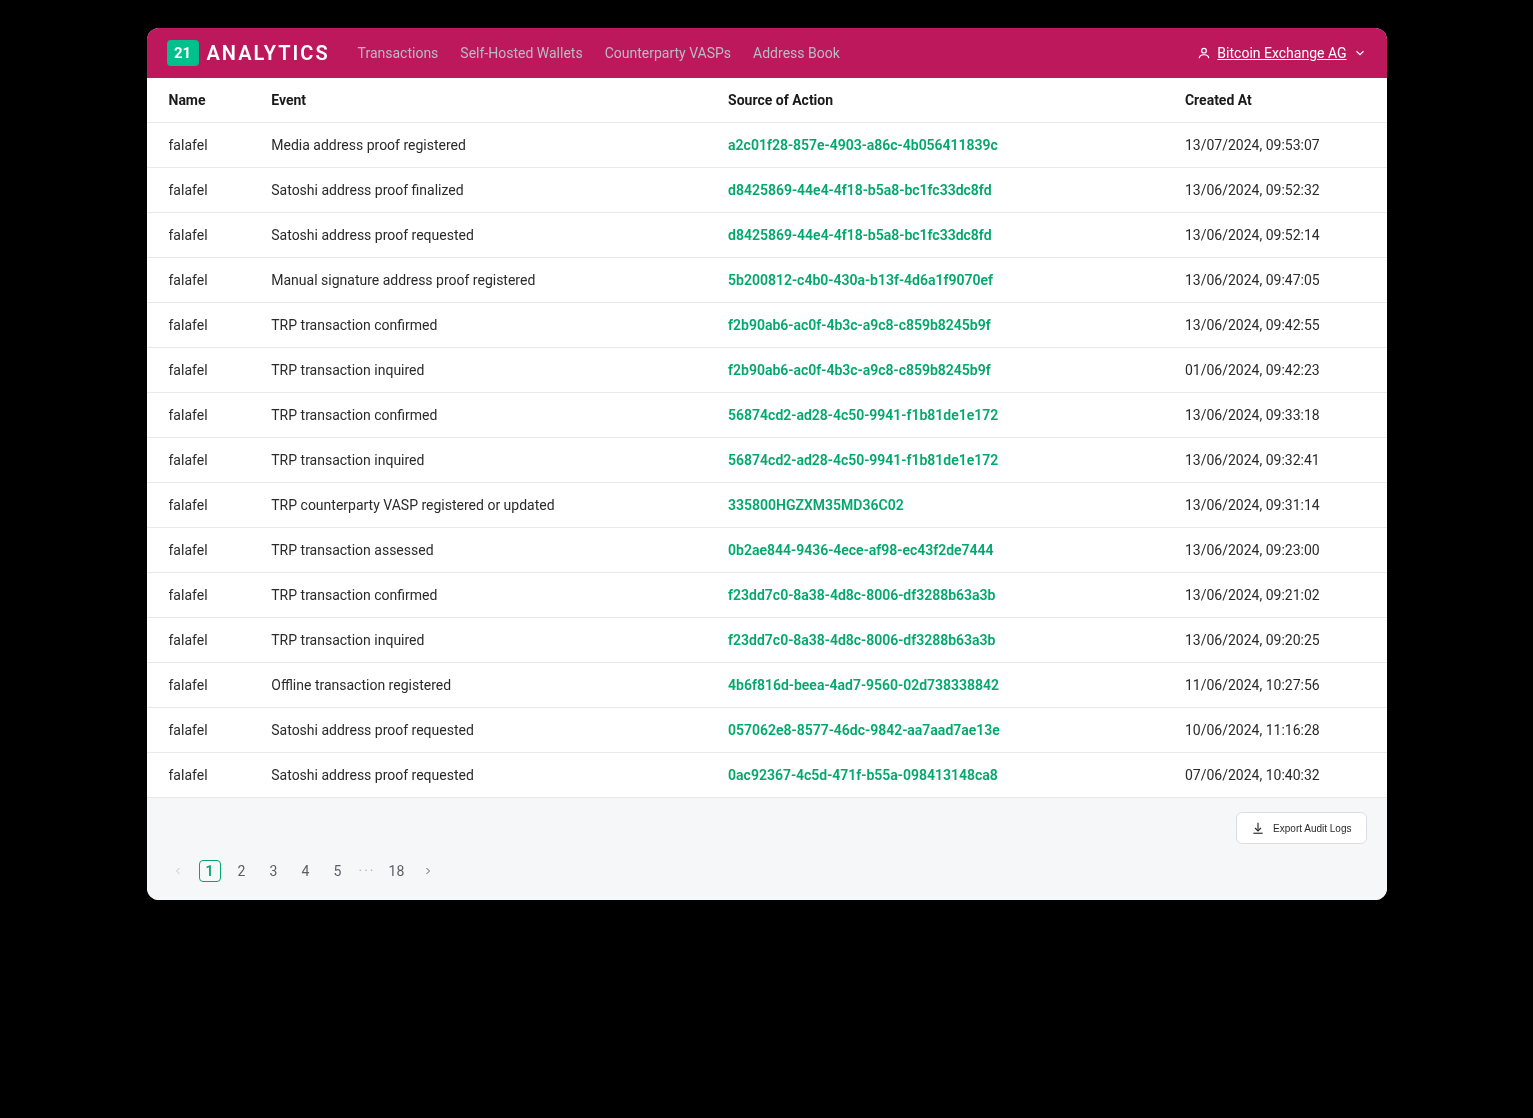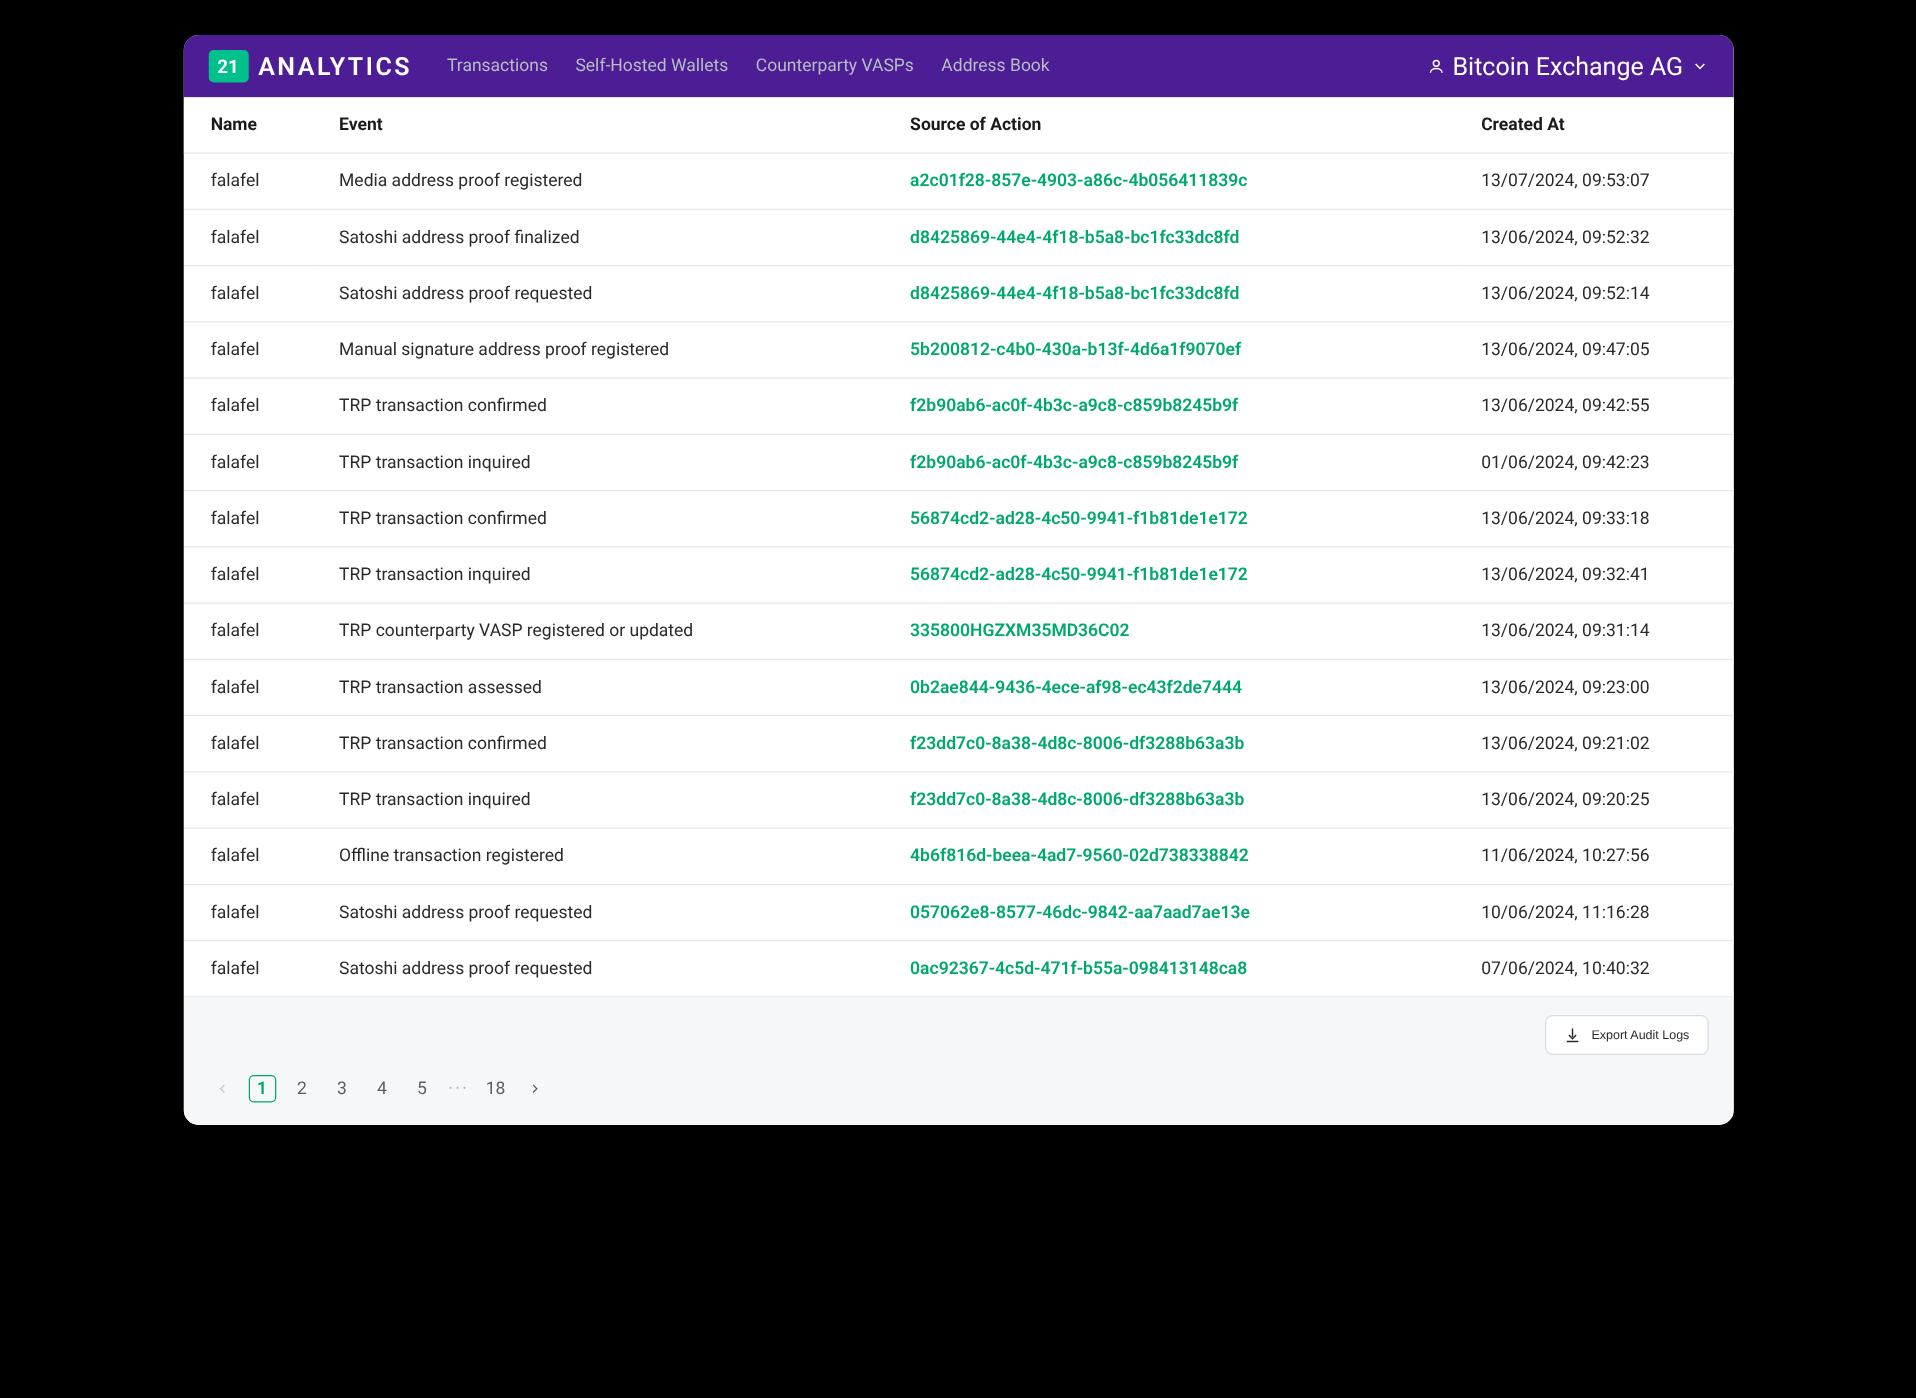--- a/index.html
+++ b/index.html
@@ -10,21 +10,21 @@
   }
   .window {
     background: #f6f7f8;
     border-radius: 12px;
     overflow: hidden;
     box-shadow: 0 10px 40px rgba(0,0,0,0.5);
     width: 1240px;
     margin: 0 auto;
   }
   .topbar {
-    background: #4c1d95;
+    background: #be185d;
     height: 50px;
     display: flex;
     align-items: center;
     padding: 0 20px;
     color: #fff;
   }
   .logo-badge {
     background: #00c08b;
     color: #fff;
     font-weight: 700;
@@ -48,22 +48,23 @@
   .nav-item {
     color: #b7bdc2;
     font-size: 14px;
     cursor: pointer;
   }
   .user-menu {
     display: flex;
     align-items: center;
     gap: 6px;
     color: #fff;
-    font-size: 20px;
-    cursor: pointer;
+    font-size: 14px;
+    cursor: pointer;
+    text-decoration: underline;
   }
   .icon-user, .icon-chevron-down {
     width: 14px; height: 14px; display: inline-block;
   }
   .content {
     background: #fff;
     margin: 0;
   }
   table {
     width: 100%;

